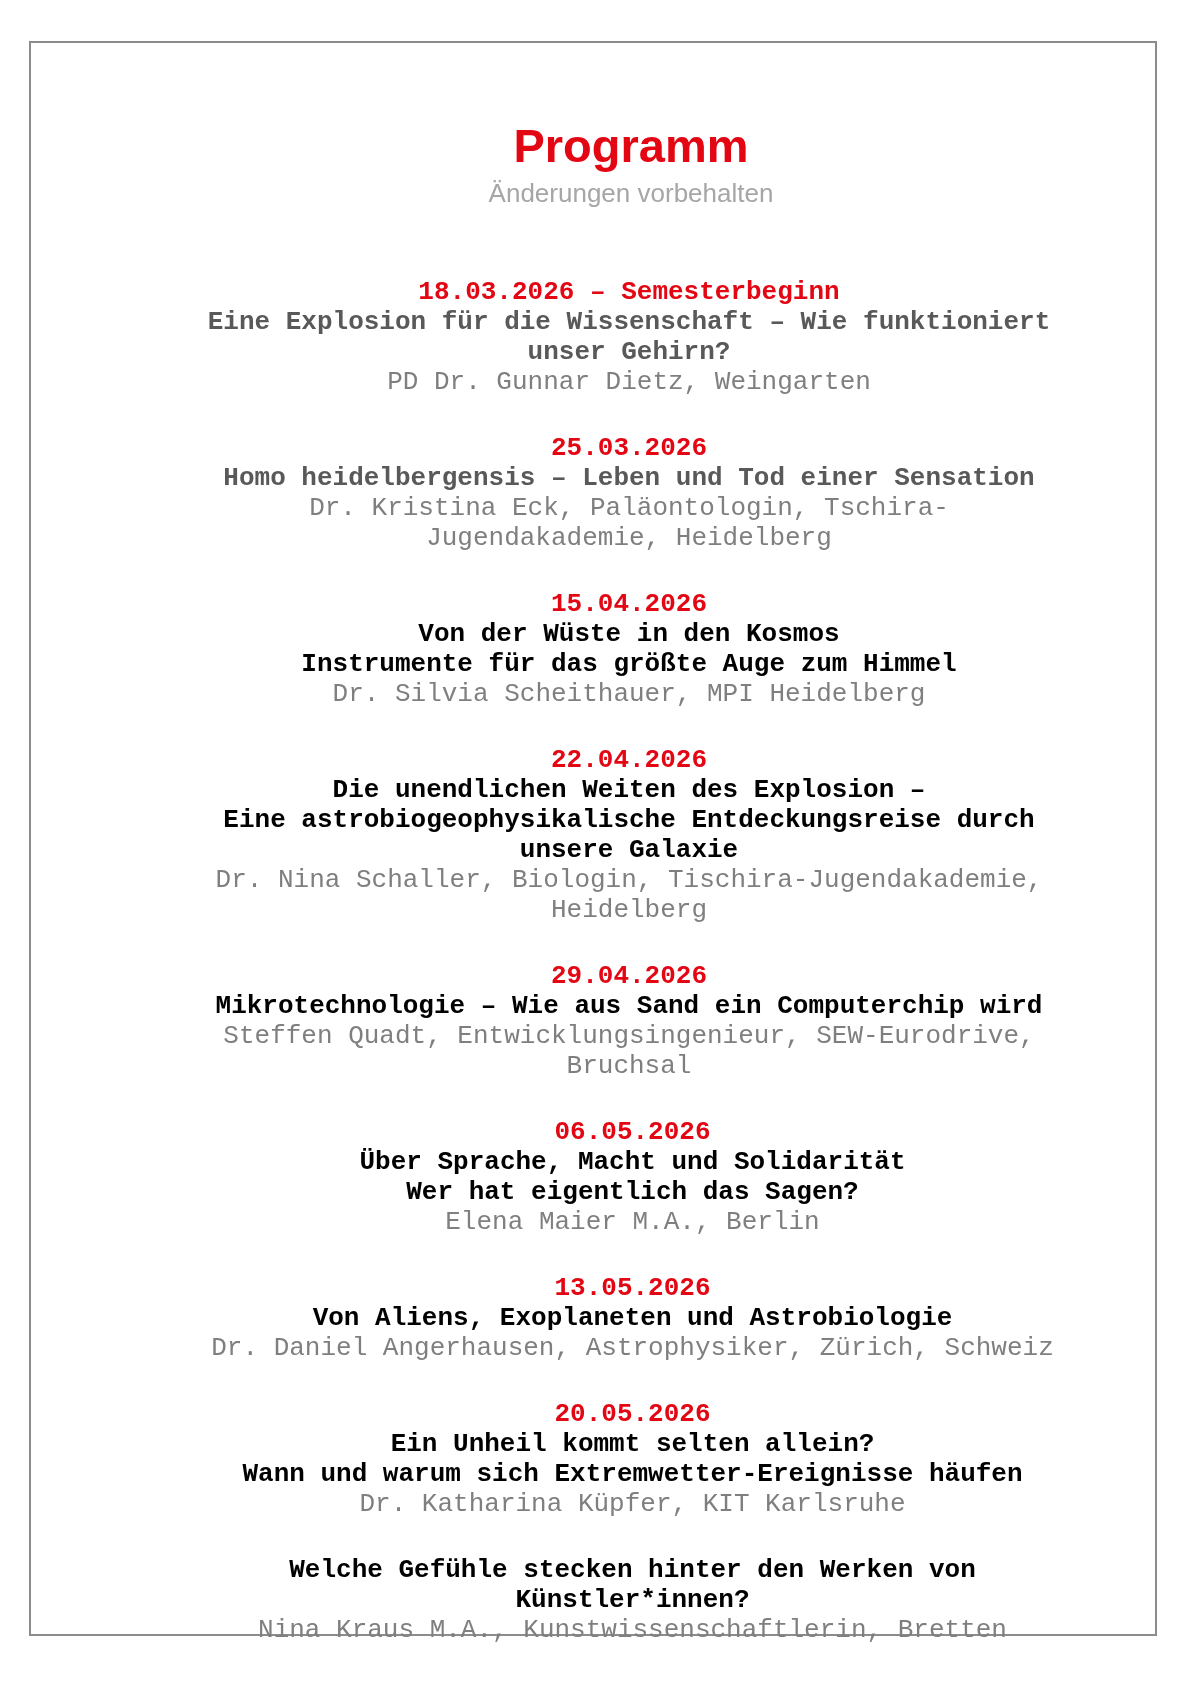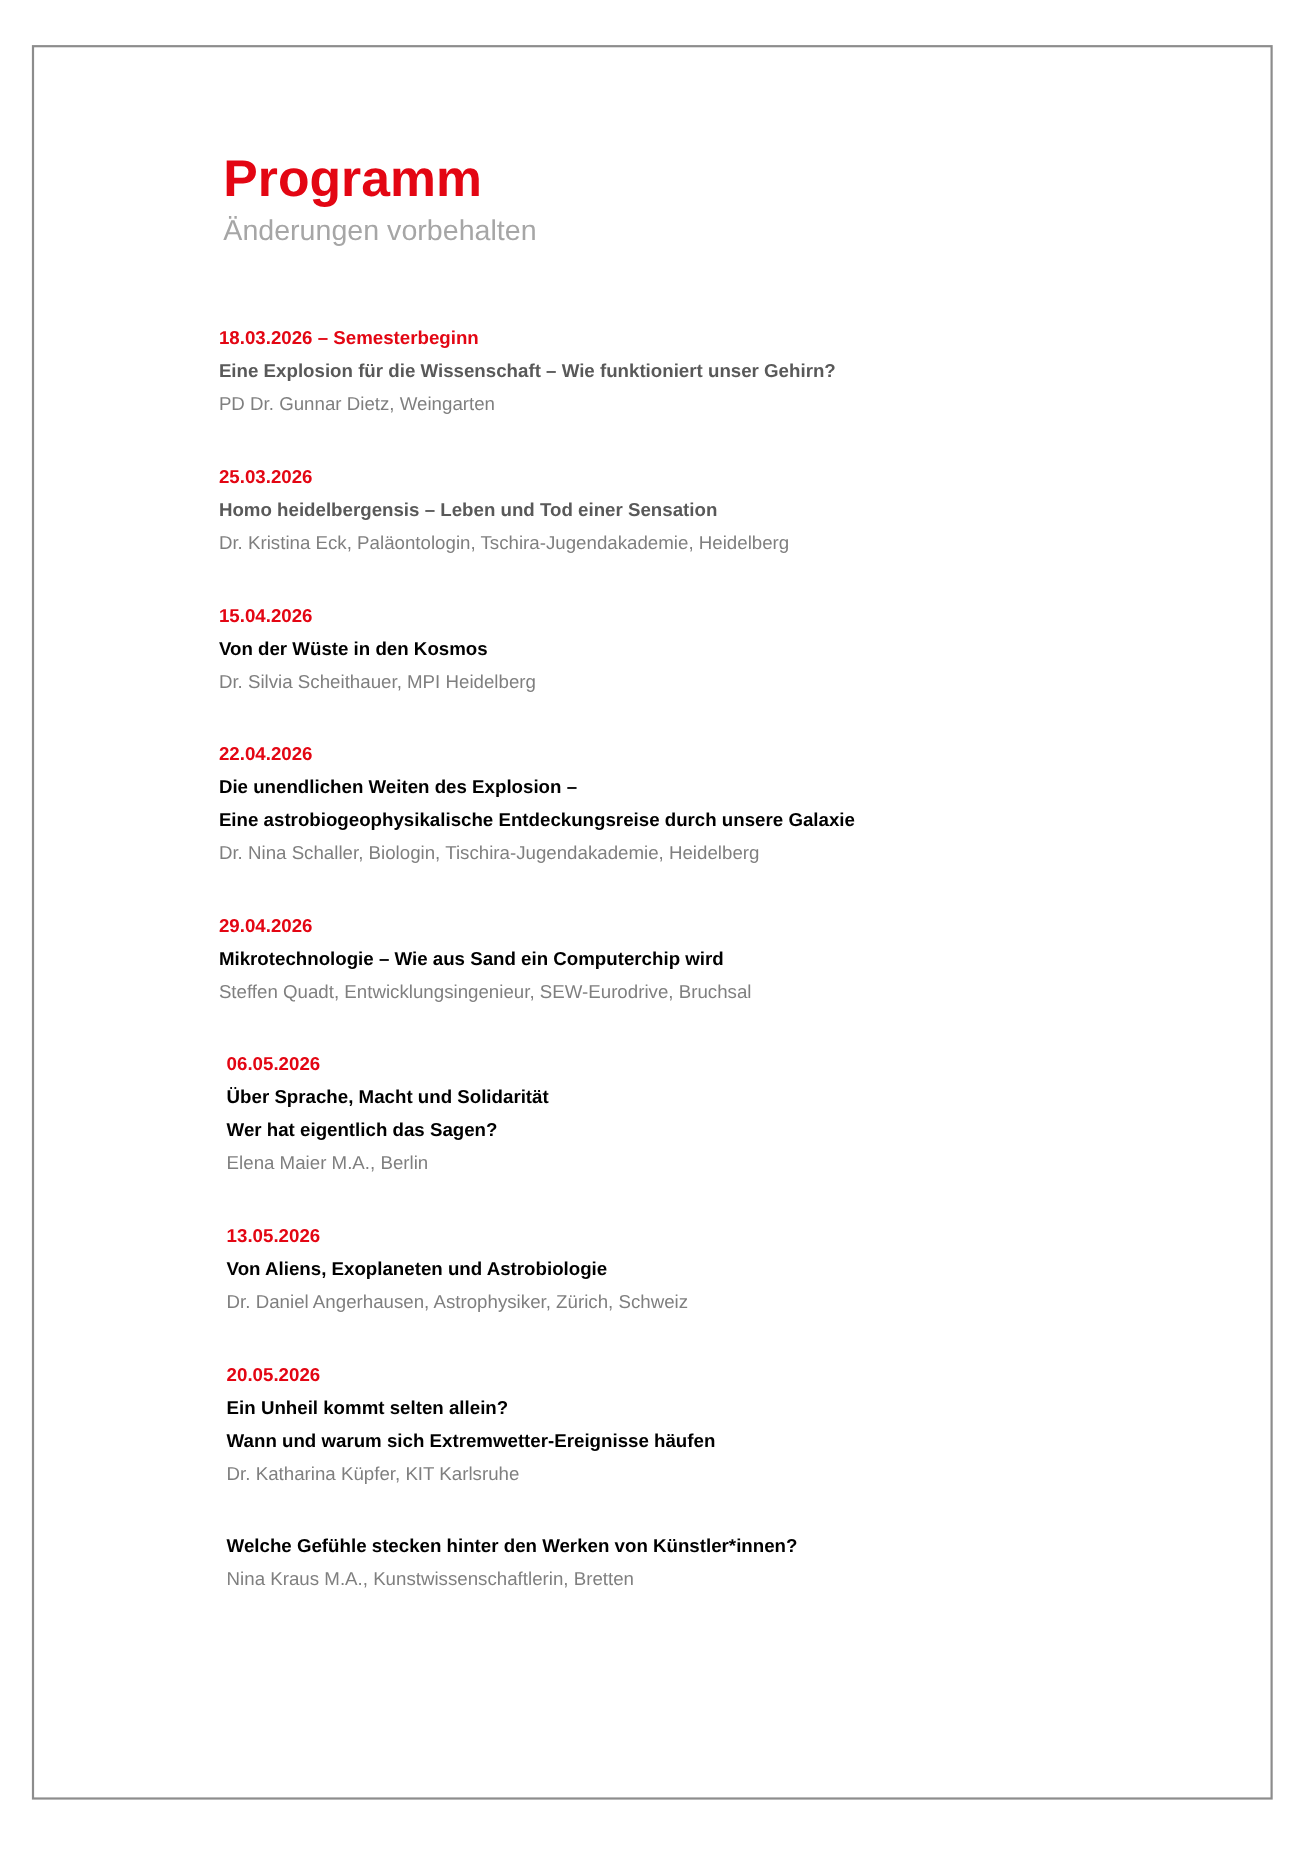--- a/index.html
+++ b/index.html
@@ -14,35 +14,35 @@
   html,body{background:#ffffff;}
   body{
     font-family:"Liberation Sans","DejaVu Sans",sans-serif;
     width:1190px;height:1683px;position:relative;
   }
   .page-frame{
     position:absolute;left:29px;top:41px;width:1128px;height:1595px;
     border:2px solid var(--border-gray);background:#ffffff;
   }
   .content{
-    position:absolute;left:199px;top:136px;width:860px;
+    position:absolute;left:199px;top:120px;width:860px;text-align:center;
   }
   .doc-title{
     color:var(--red);font-size:47px;font-weight:bold;
     letter-spacing:0px;line-height:1.1;margin-left:4px;
   }
   .doc-subtitle{
     color:var(--subtitle-gray);font-size:26px;font-weight:normal;
     margin-top:6px;margin-left:4px;
   }
   .entries{
     margin-top:68px;
   }
   .entry{
-    font-size:17px;line-height:30px;margin-bottom:36px;
+    font-size:26px;line-height:30px;margin-bottom:36px;font-family:Liberation Mono, monospace;
   }
   
   .entry:nth-child(n+6){padding-left:7px;}
   .entry-date{
     color:var(--red);font-weight:bold;
   }
   .entry-title{font-weight:bold;}
   .entry-title.title-gray{color:var(--title-gray);}
   .entry-title.title-black{color:var(--title-black);}
   .entry-speaker{
@@ -72,20 +72,21 @@
     <div class="entry-title title-gray">
           <div>Homo heidelbergensis – Leben und Tod einer Sensation</div>
         </div>
     <div class="entry-speaker">Dr. Kristina Eck, Paläontologin, Tschira-Jugendakademie, Heidelberg</div>
   </div>
 
   <div class="entry">
     <div class="entry-date">15.04.2026</div>
     <div class="entry-title title-black">
           <div>Von der Wüste in den Kosmos</div>
+          <div>Instrumente für das größte Auge zum Himmel</div>
         </div>
     <div class="entry-speaker">Dr. Silvia Scheithauer, MPI Heidelberg</div>
   </div>
 
   <div class="entry">
     <div class="entry-date">22.04.2026</div>
     <div class="entry-title title-black">
           <div>Die unendlichen Weiten des Explosion –</div>
           <div>Eine astrobiogeophysikalische Entdeckungsreise durch unsere Galaxie</div>
         </div>

